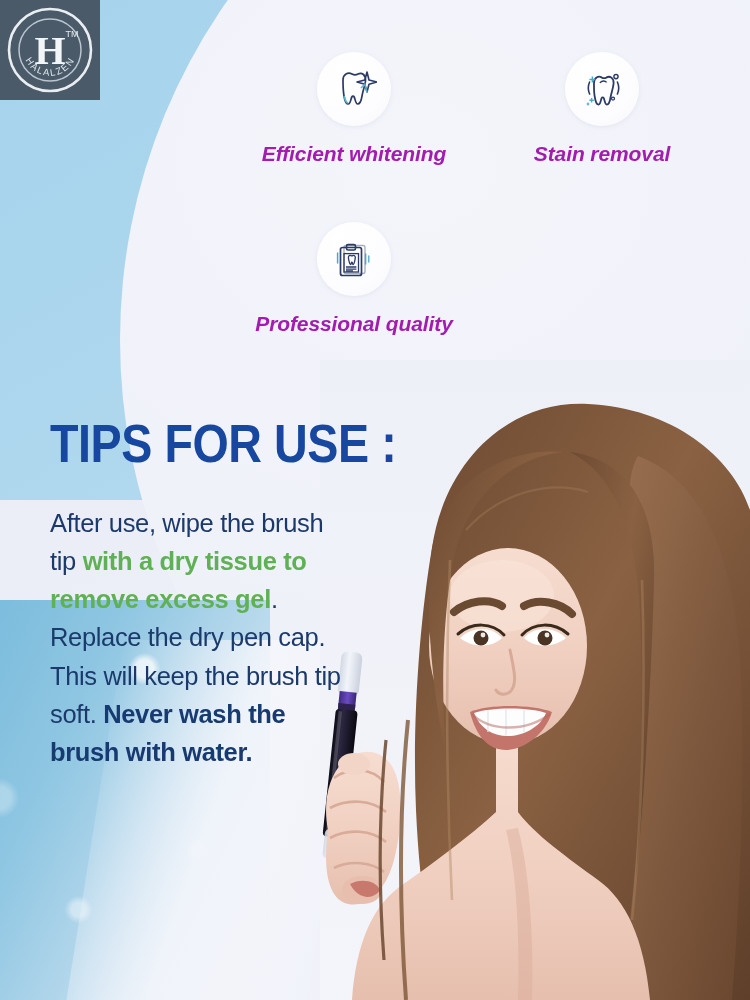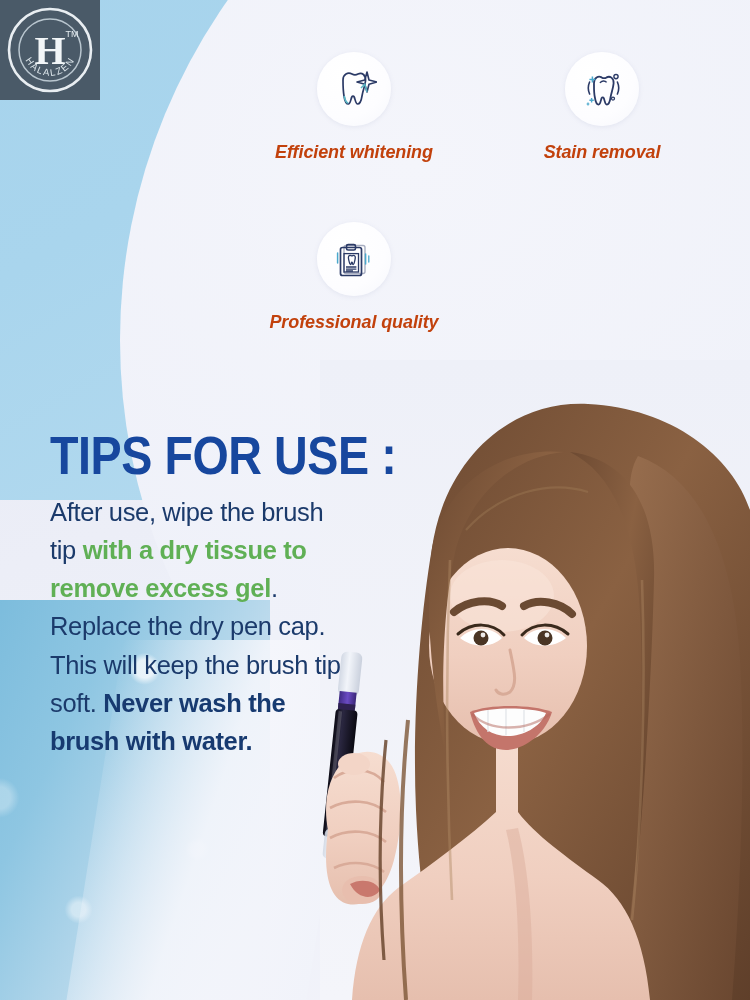--- a/index.html
+++ b/index.html
@@ -72,45 +72,45 @@
 
   .ficon {
     width: 74px; height: 74px; border-radius: 50%;
     margin: 0 auto 16px;
     background: radial-gradient(circle at 35% 30%, #ffffff 0%, #fdfdff 62%, #f6f7fc 100%);
     box-shadow: 0 1px 5px rgba(120,130,170,.13);
     display: flex; align-items: center; justify-content: center;
   }
   .flabel {
     font-style: italic; font-weight: 600;
-    font-size: 18px; color: #c2410c;
+    font-size: 21px; color: #a21caf;
     letter-spacing: -.1px; white-space: nowrap;
   }
 
   
   .photo {
     position: absolute; right: 0; bottom: 0;
     width: 430px; height: 640px;
     z-index: 5; overflow: hidden;
   }
 
   
   .tips {
-    position: absolute; left: 50px; top: 429px;
+    position: absolute; left: 50px; top: 417px;
     width: 300px; z-index: 7;
   }
   .tips-title {
     font-family: "Liberation Sans Narrow", "Liberation Sans", sans-serif;
     font-weight: 700; font-size: 53px; line-height: 1.03;
     color: #17479e; letter-spacing: -.5px;
     transform: scaleX(.88); transform-origin: left center;
     white-space: nowrap;
   }
   .tips-body {
-    margin-top: 9px;
+    margin-top: 32px;
     font-size: 25.5px; line-height: 1.50;
     color: #1b3a6b; letter-spacing: -.35px;
   }
   .tips-body .g { color: #60b055; font-weight: 700; }
   .tips-body .b { color: #173a70; font-weight: 700; }
 </style>
 </head>
 <body>
 
 <div id="page">

